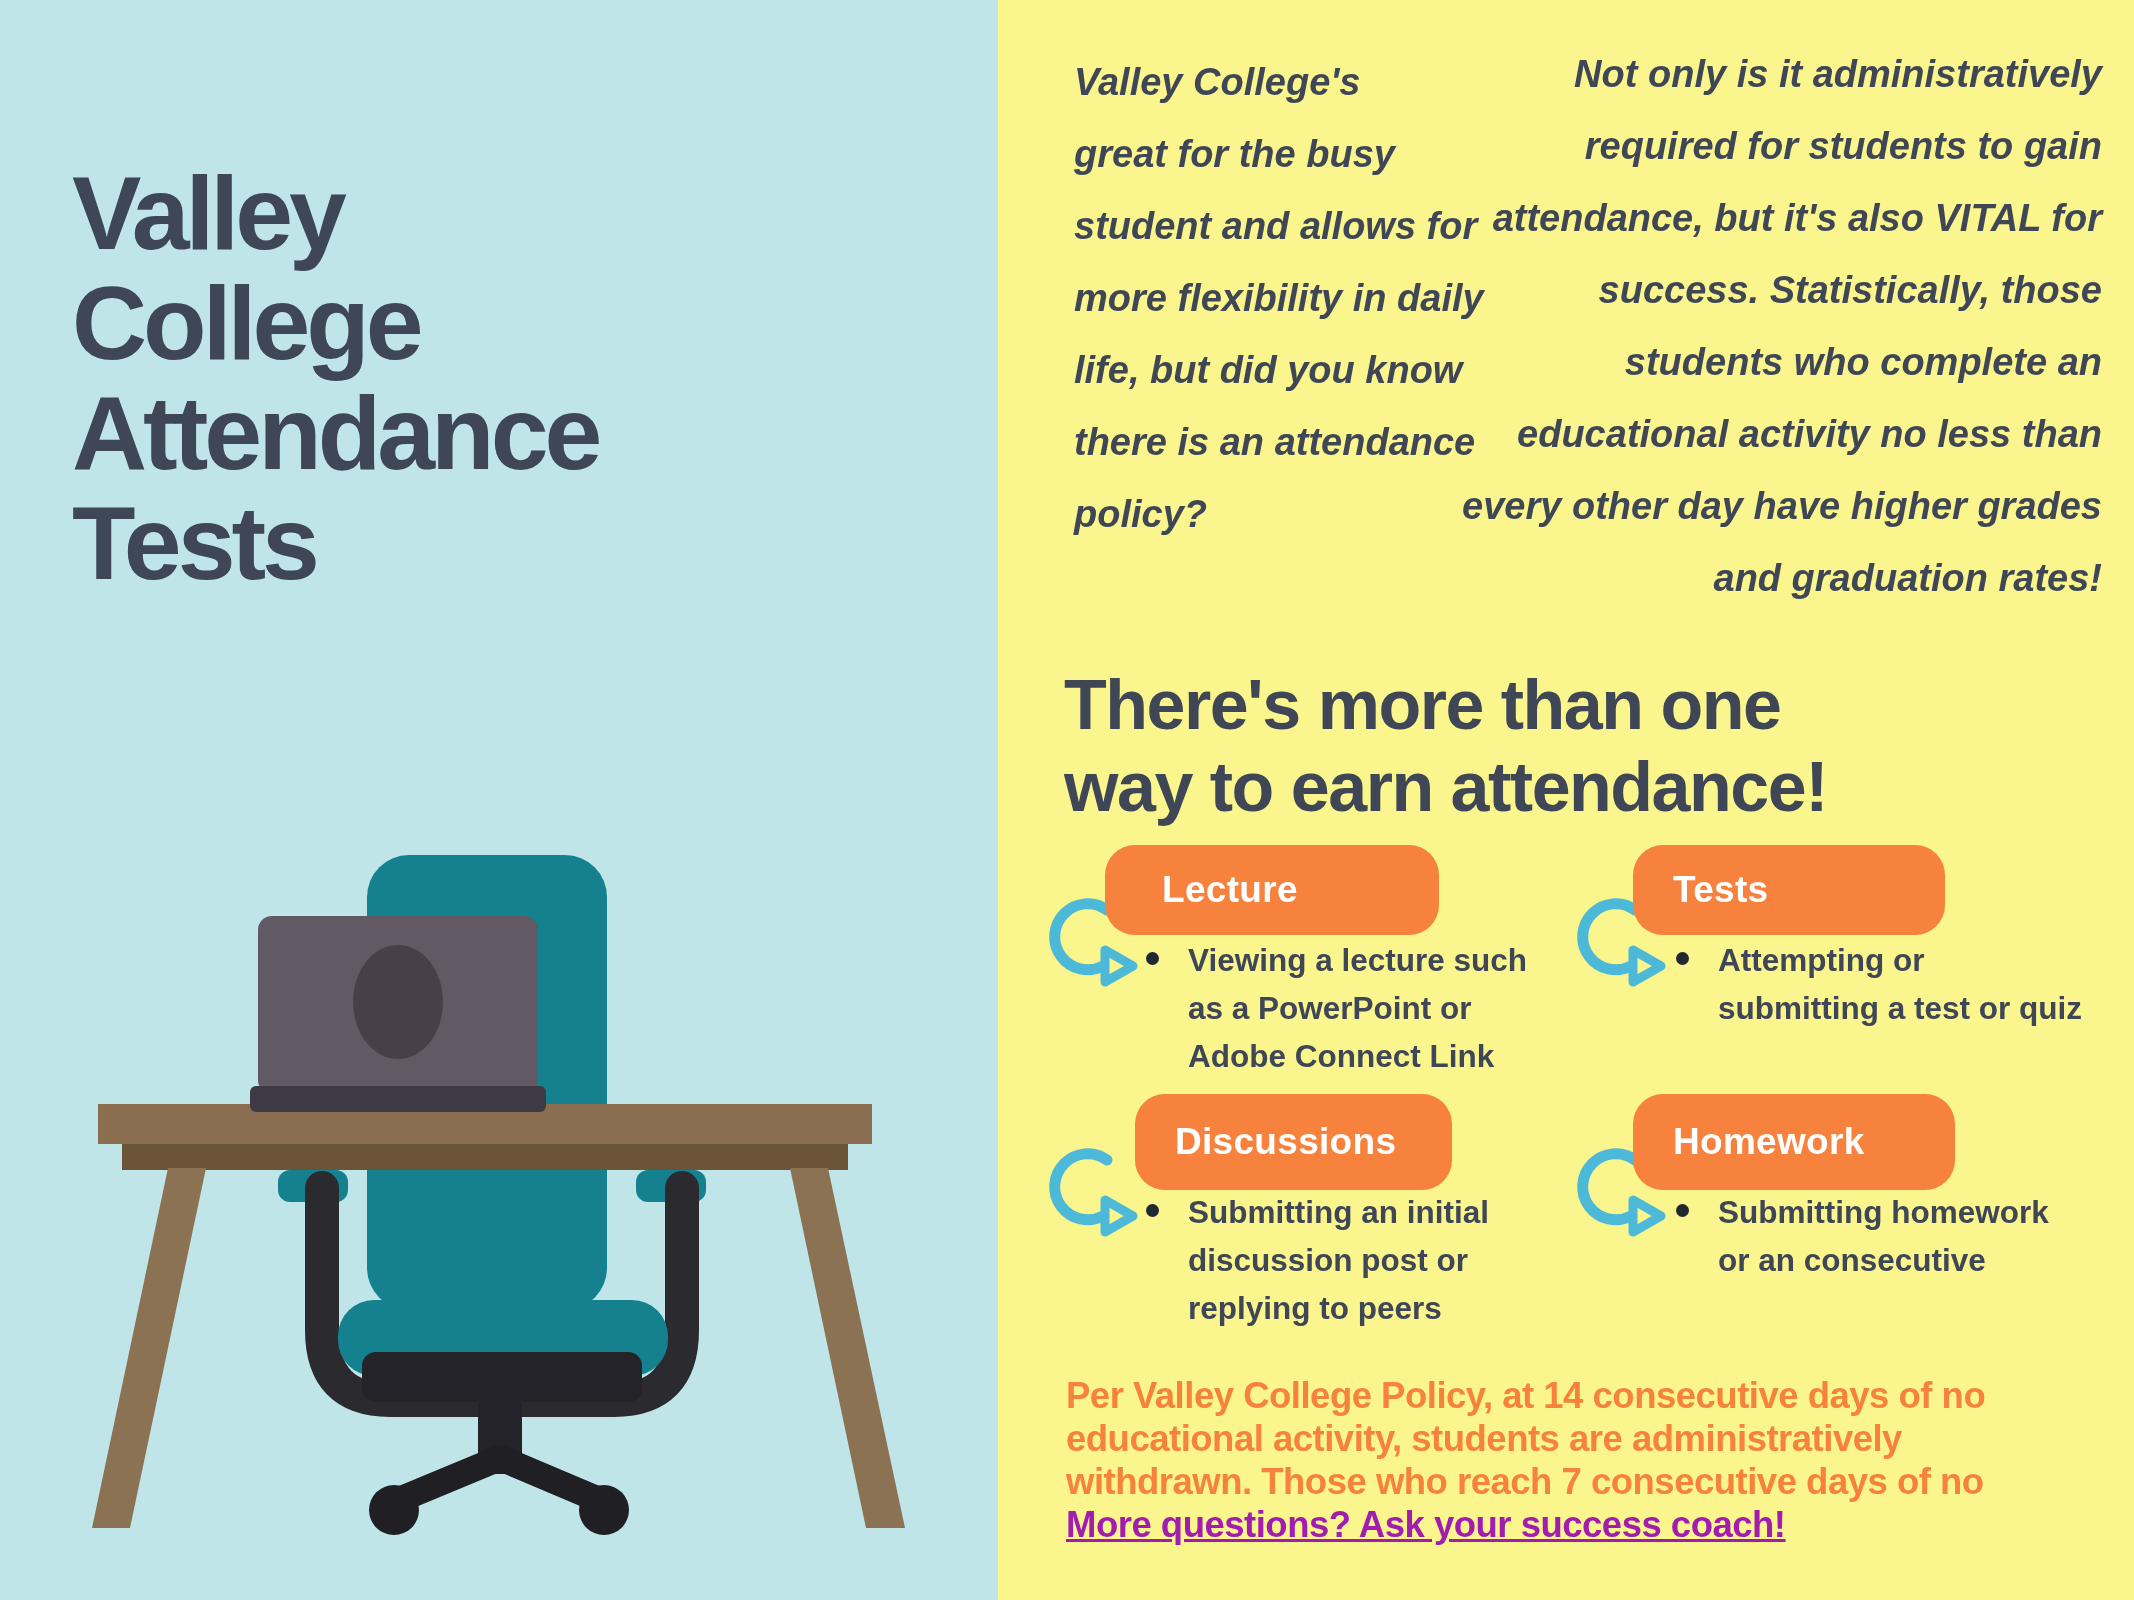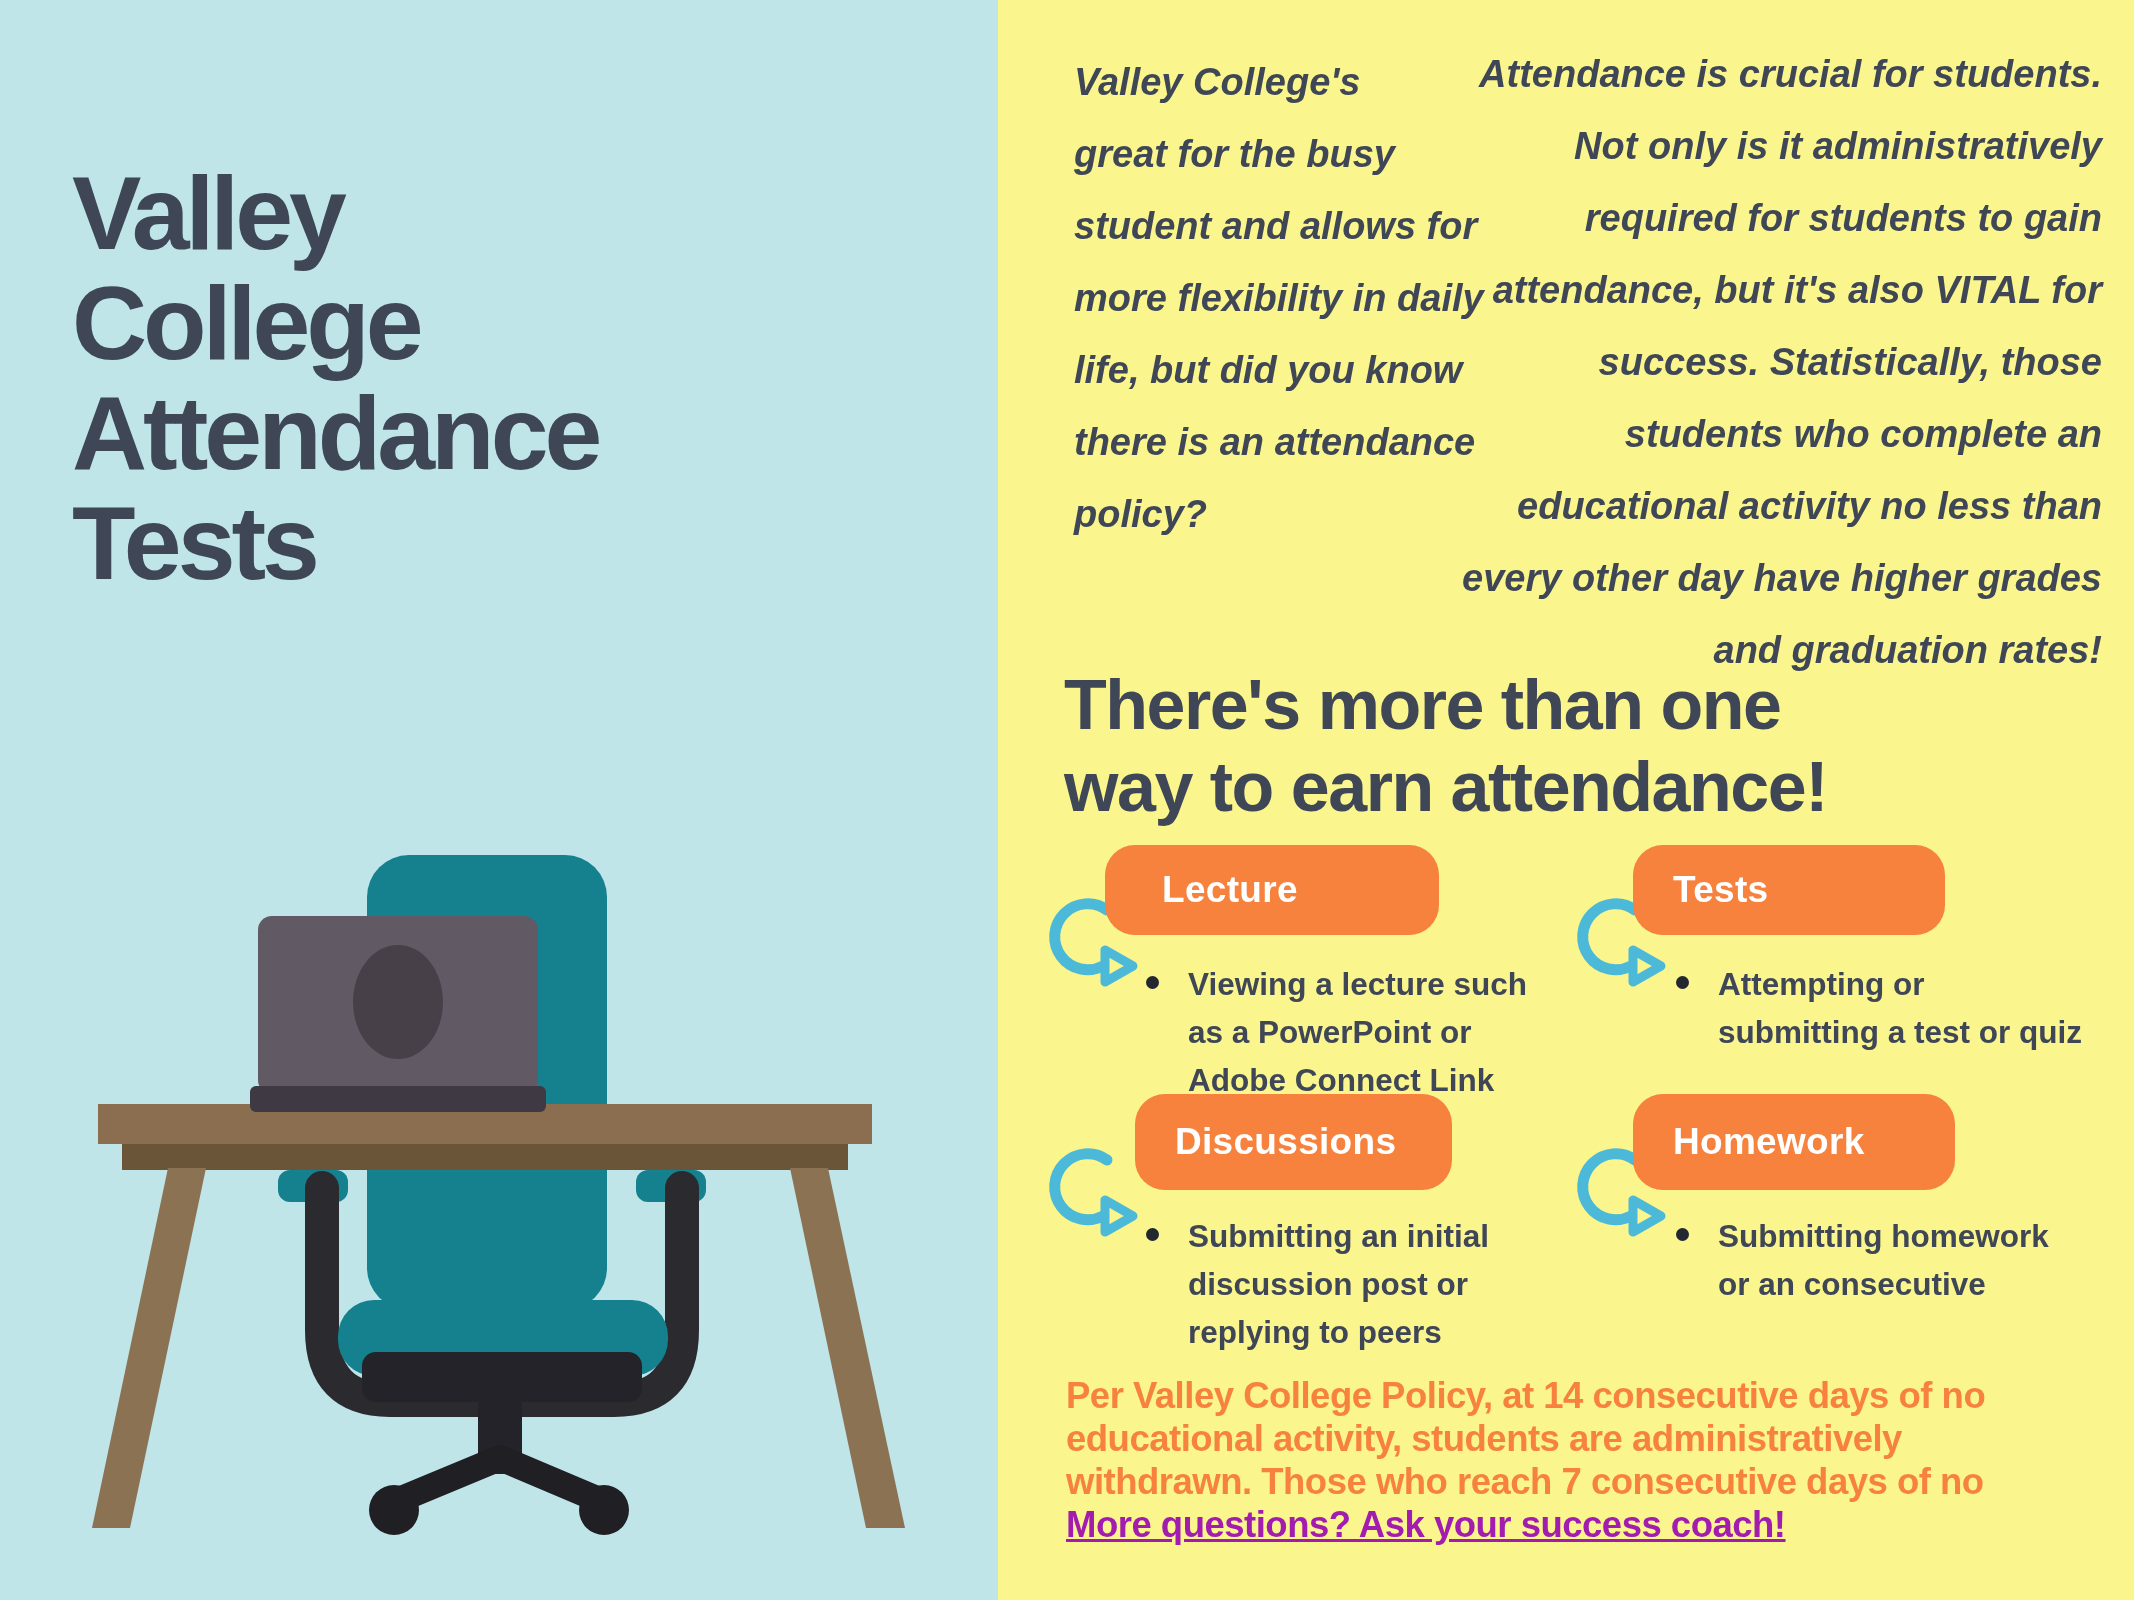--- a/index.html
+++ b/index.html
@@ -22,21 +22,21 @@
 
   .heading{position:absolute;left:66px;top:664px;color:#3F4757;font-weight:800;
            font-size:70px;line-height:82px;letter-spacing:-1.5px;white-space:nowrap;}
 
   .pill{position:absolute;background:#F6823E;border-radius:30px;display:flex;align-items:center;
         z-index:2;}
   .pill-label{color:#ffffff;font-weight:700;font-size:37px;letter-spacing:.3px;padding-left:40px;white-space:nowrap;}
 
   .loop-arrow{position:absolute;z-index:1;}
 
-  .bullets{position:absolute;z-index:2;margin-top:24px;}
+  .bullets{position:absolute;z-index:2;}
   .dot{position:absolute;left:0;top:16px;width:13px;height:13px;border-radius:50%;background:#23272F;}
   .blines{margin-left:42px;color:#3F4757;font-weight:600;font-size:31.5px;line-height:48px;white-space:nowrap;}
 
   .policy{position:absolute;left:68px;top:1374px;font-weight:700;font-size:36.5px;
           line-height:43px;letter-spacing:-0.5px;white-space:nowrap;}
   .policy .pline{color:#F6823E;}
   .policy .fline{color:#a21caf;text-decoration:underline;}
 </style>
 </head>
 <body>
@@ -85,21 +85,20 @@
     <div>Valley College's</div>
     <div>great for the busy</div>
     <div>student and allows for</div>
     <div>more flexibility in daily</div>
     <div>life, but did you know</div>
     <div>there is an attendance</div>
     <div>policy?</div>
   </div>
 
   <div class="intro intro-right">
-    <div>Attendance is crucial for students.</div>
     <div>Not only is it administratively</div>
     <div>required for students to gain</div>
     <div>attendance, but it's also VITAL for</div>
     <div>success. Statistically, those</div>
     <div>students who complete an</div>
     <div>educational activity no less than</div>
     <div>every other day have higher grades</div>
     <div>and graduation rates!</div>
   </div>
 

